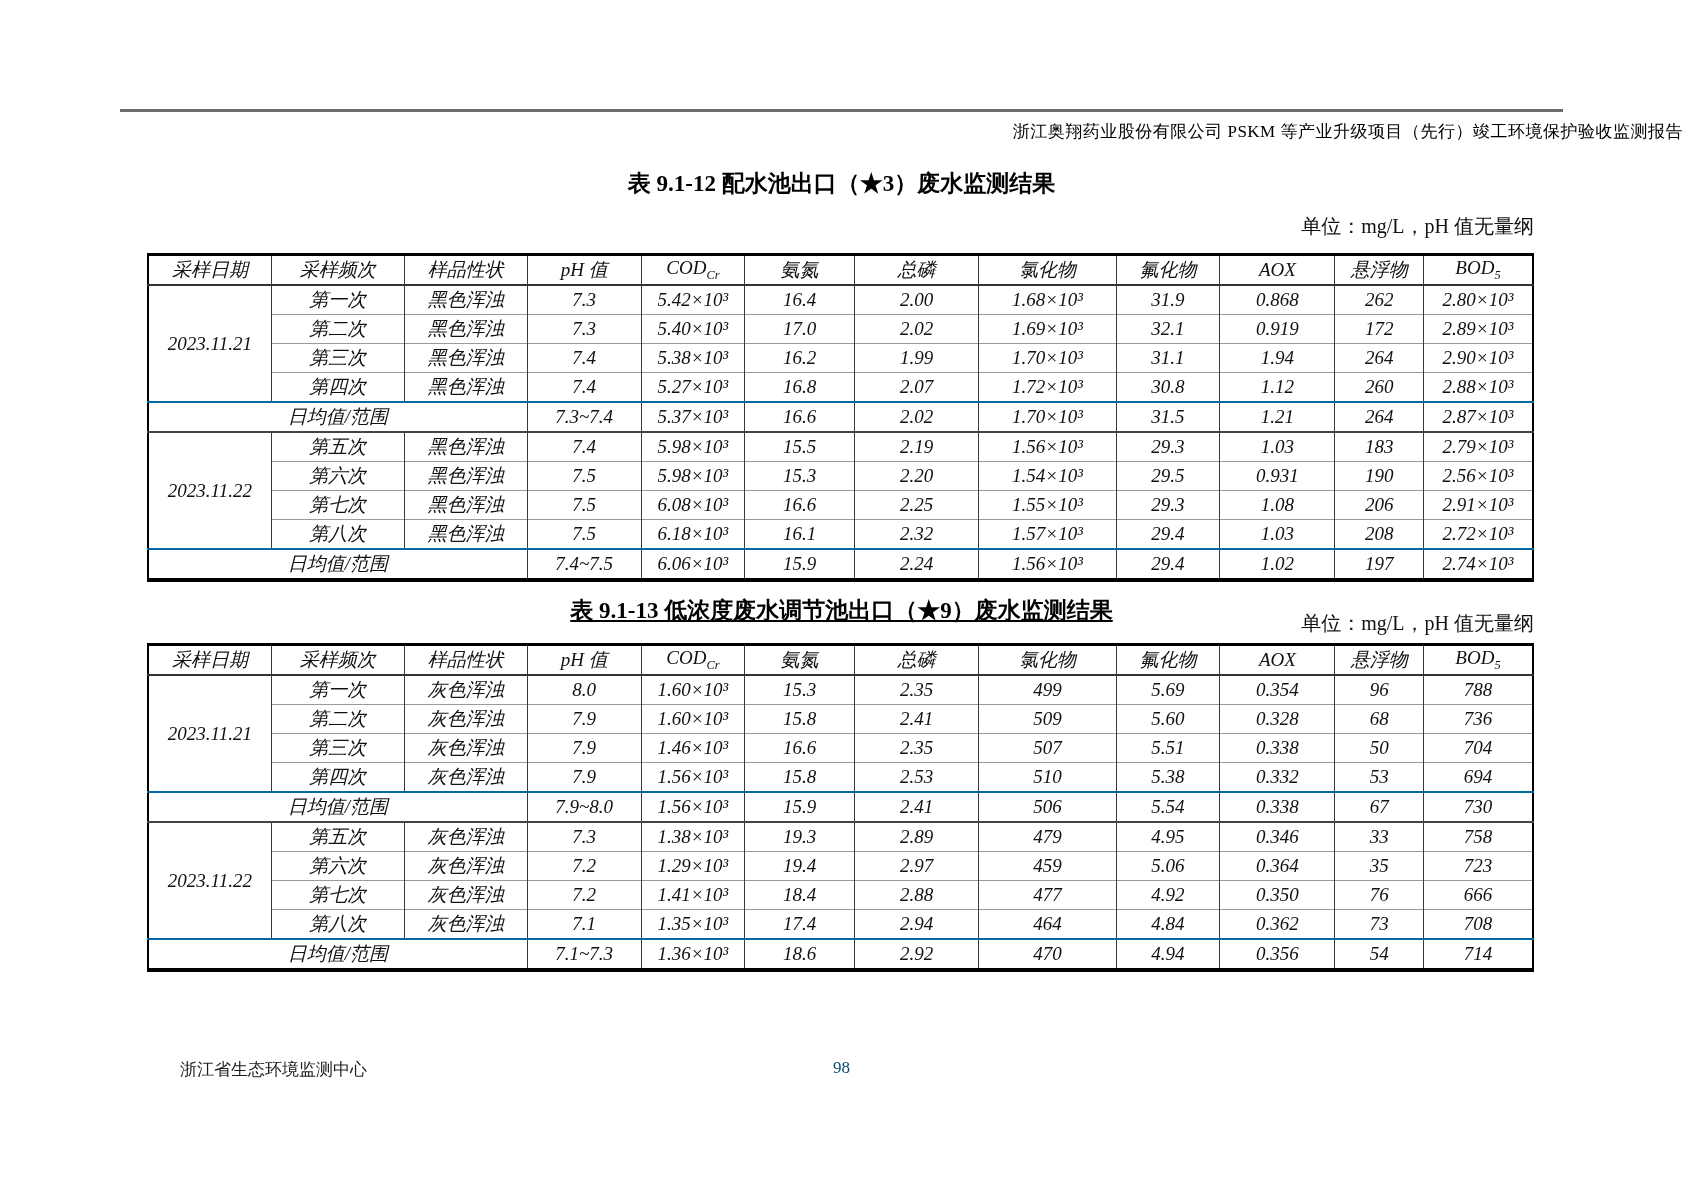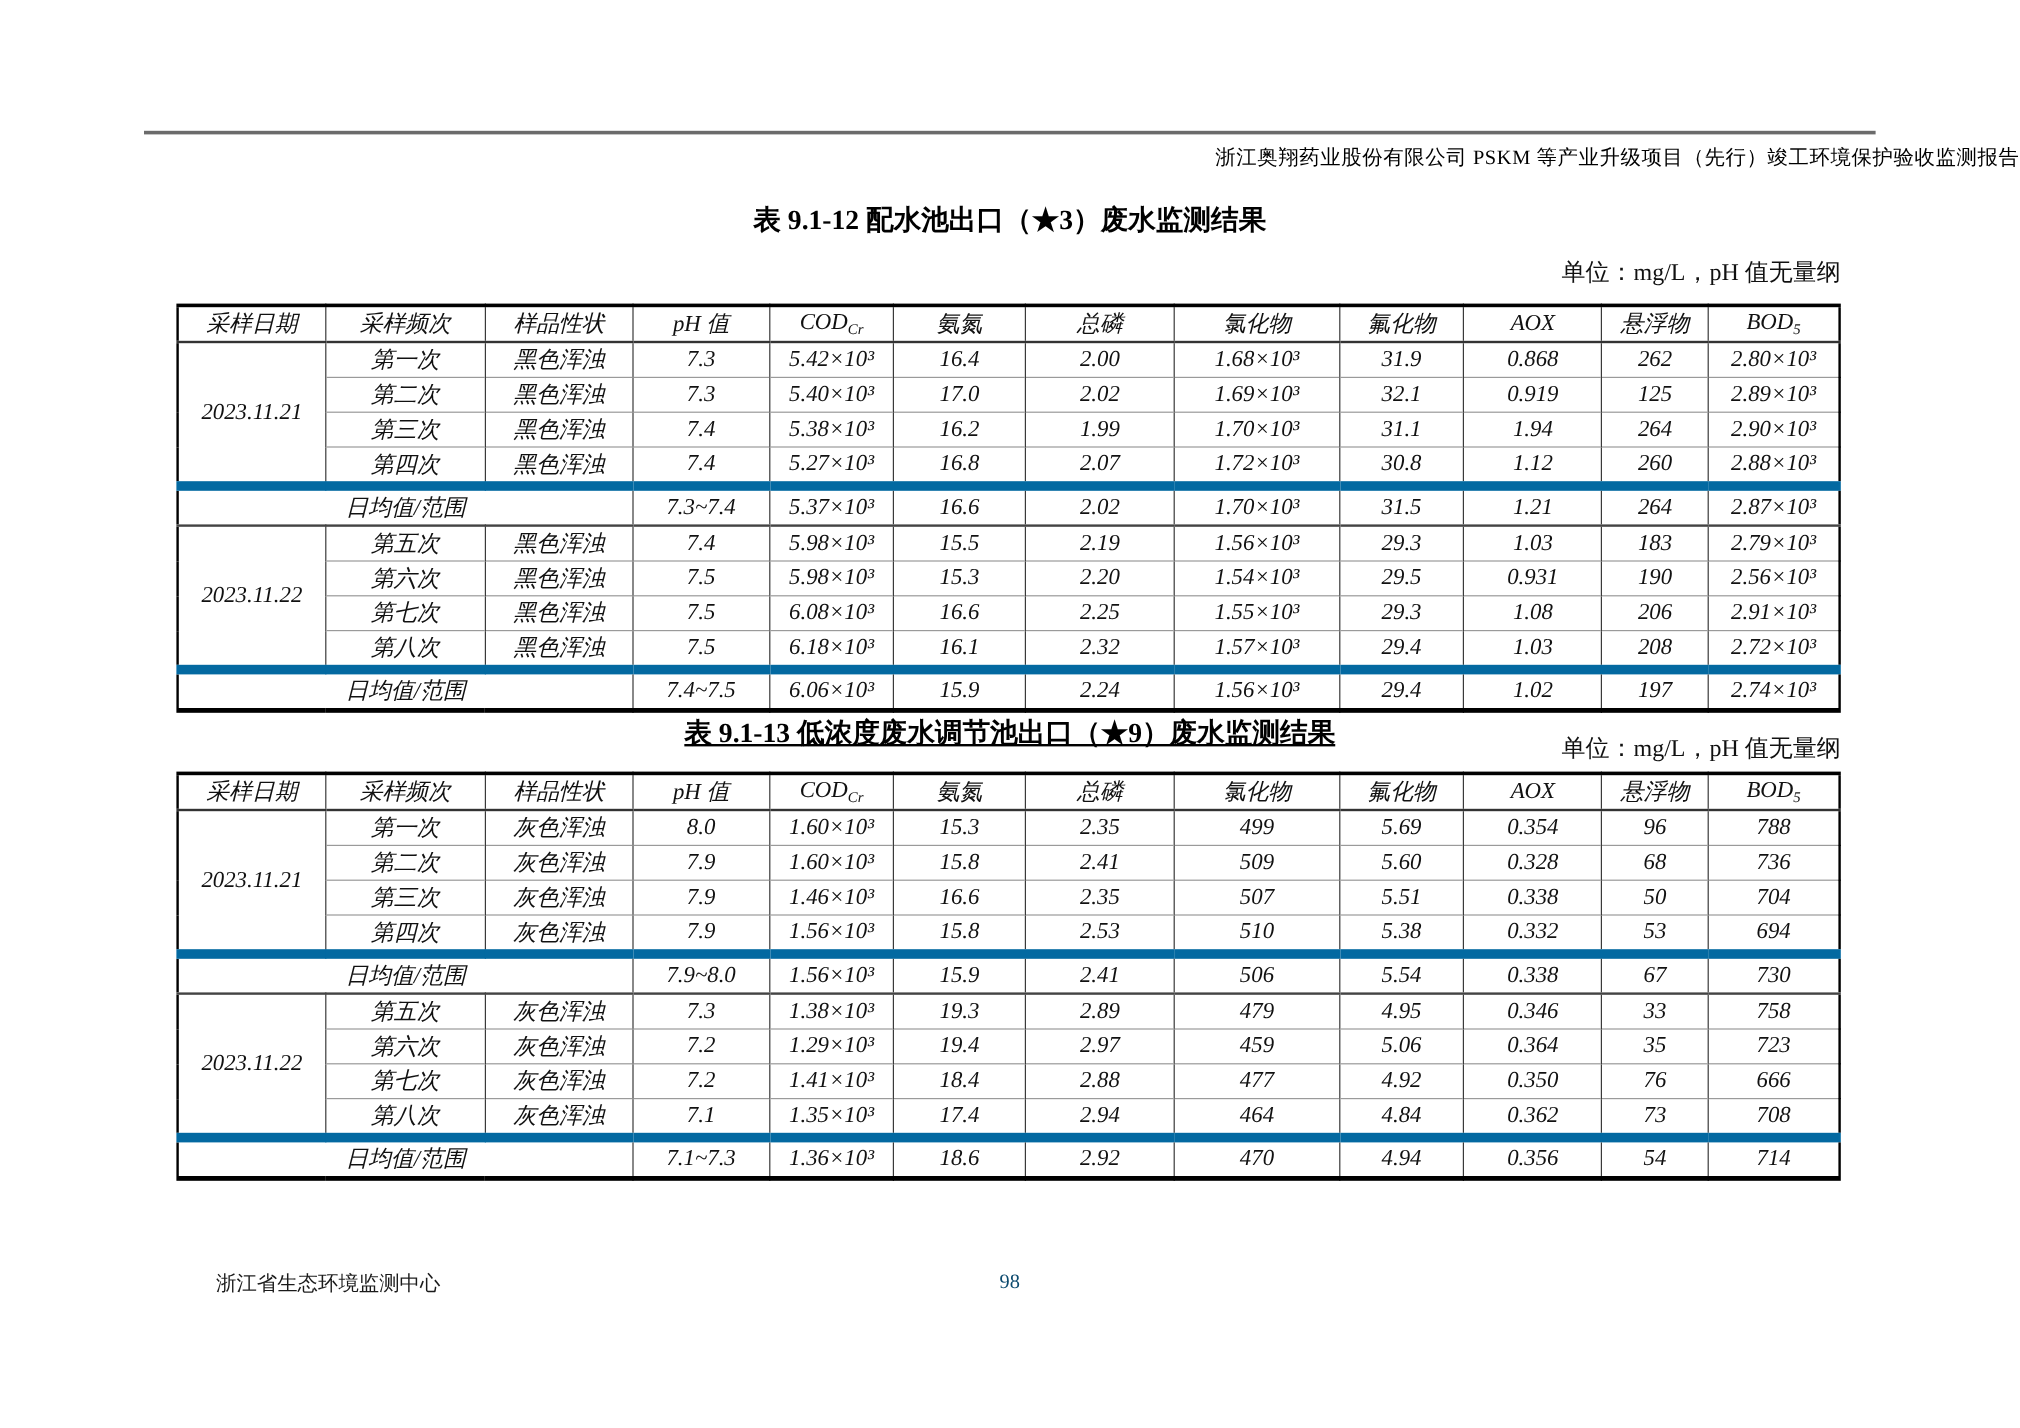--- a/index.html
+++ b/index.html
@@ -37,21 +37,21 @@
   .tbl1 { top:253px; }
   .tbl2 { top:643px; }
   .monitor-table th, .monitor-table td {
     border-left:1px solid #3a3a3a;
     border-top:1px solid #9a9a9a;
     height:28px; padding:0 2px;
     font-weight:normal; white-space:nowrap; overflow:hidden;
     vertical-align:middle;
   }
   .monitor-table thead th { border-bottom:2px solid #333; border-top:none; }
-  .monitor-table tr.avg-row td { border-top:8px solid #0369a1; border-bottom:2px solid #444; }
+  .monitor-table tr.avg-row td { border-top:2px solid #0369a1; border-bottom:2px solid #444; }
   .monitor-table sub { font-size:0.65em;margin-top:12px; }
   .footer-org {
     position:absolute; top:1058px; left:180px; font-size:17px; color:#1a1a1a;
   }
   .page-number {
     position:absolute; top:1058px; left:0; width:100%; text-align:center;
     font-size:17px; color:#0c4a6e;
   }
 </style>
 </head>
@@ -115,21 +115,21 @@
         <tr>
           <td>第二次</td>
           <td>黑色浑浊</td>
           <td>7.3</td>
           <td>5.40×10³</td>
           <td>17.0</td>
           <td>2.02</td>
           <td>1.69×10³</td>
           <td>32.1</td>
           <td>0.919</td>
-          <td>125</td>
+          <td>172</td>
           <td>2.89×10³</td>
         </tr>
         <tr>
           <td>第三次</td>
           <td>黑色浑浊</td>
           <td>7.4</td>
           <td>5.38×10³</td>
           <td>16.2</td>
           <td>1.99</td>
           <td>1.70×10³</td>

